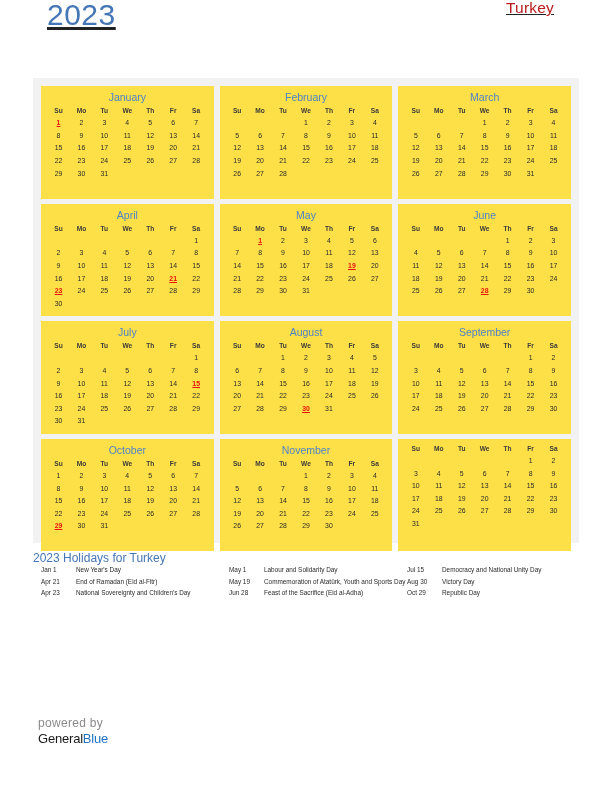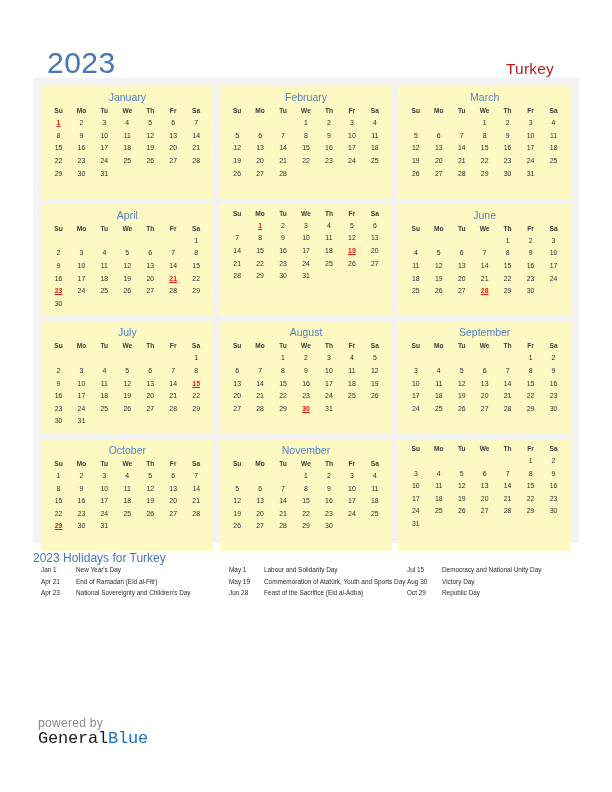--- a/index.html
+++ b/index.html
@@ -18,22 +18,23 @@
 
   
   .header {
     position: absolute;
     left: 0; top: 0;
     width: 604px;
     height: 78px;
     box-sizing: border-box;
     padding: 0 50px 0 47px;
     display: flex;
-    align-items: flex-end;
+    align-items: flex-start;
     justify-content: space-between;
+    text-decoration: underline;
   }
   .year-title {
     font-size: 30px;
     color: #4576b5;
     font-weight: normal;
     letter-spacing: 0.5px;
     line-height: 1;
   }
   .country-title {
     font-size: 15.5px;
@@ -53,21 +54,21 @@
     height: 465px;
     background: #f2f2f2;
     box-sizing: border-box;
     padding: 8px 8px;
     display: grid;
     grid-template-columns: repeat(3, 1fr);
     grid-template-rows: repeat(4, 1fr);
     gap: 5px 6px;
   }
   .month-card {
-    background: #fef9c3;
+    background: #fde047;
     box-sizing: border-box;
     padding: 5px 6px 6px 6px;
     display: flex;
     flex-direction: column;
   }
   .month-name {
     text-align: center;
     color: #4f81c7;
     font-size: 10.5px;
     line-height: 13px;
@@ -147,24 +148,23 @@
     top: 718px;
   }
   .powered-by {
     font-size: 12px;
     color: #8a8a8a;
     line-height: 10px;
     letter-spacing: 0.3px;
     margin-bottom: 1px;
   }
   .brand {
-    font-size: 17px;
+    font-size: 13px;
     line-height: 20px;
     letter-spacing: -0.2px;
-    font-family: Liberation Mono, monospace;
   }
   .brand-general { color: #1a1a1a; }
   .brand-blue { color: #1f72c4; }
 </style>
 </head>
 <body>
 
 <div class="header">
   <div class="year-title">2023</div>
   <div class="country-title">Turkey</div>
@@ -453,20 +453,21 @@
             <td class="empty"></td>
             <td class="empty"></td>
             <td class="empty"></td>
             <td class="empty"></td>
             <td class="empty"></td>
           </tr>
         </tbody>
       </table>
     </div>
     <div class="month-card">
+      <div class="month-name">May</div>
       <table class="month-grid">
         <thead>
           <tr>
             <th>Su</th>
             <th>Mo</th>
             <th>Tu</th>
             <th>We</th>
             <th>Th</th>
             <th>Fr</th>
             <th>Sa</th>

